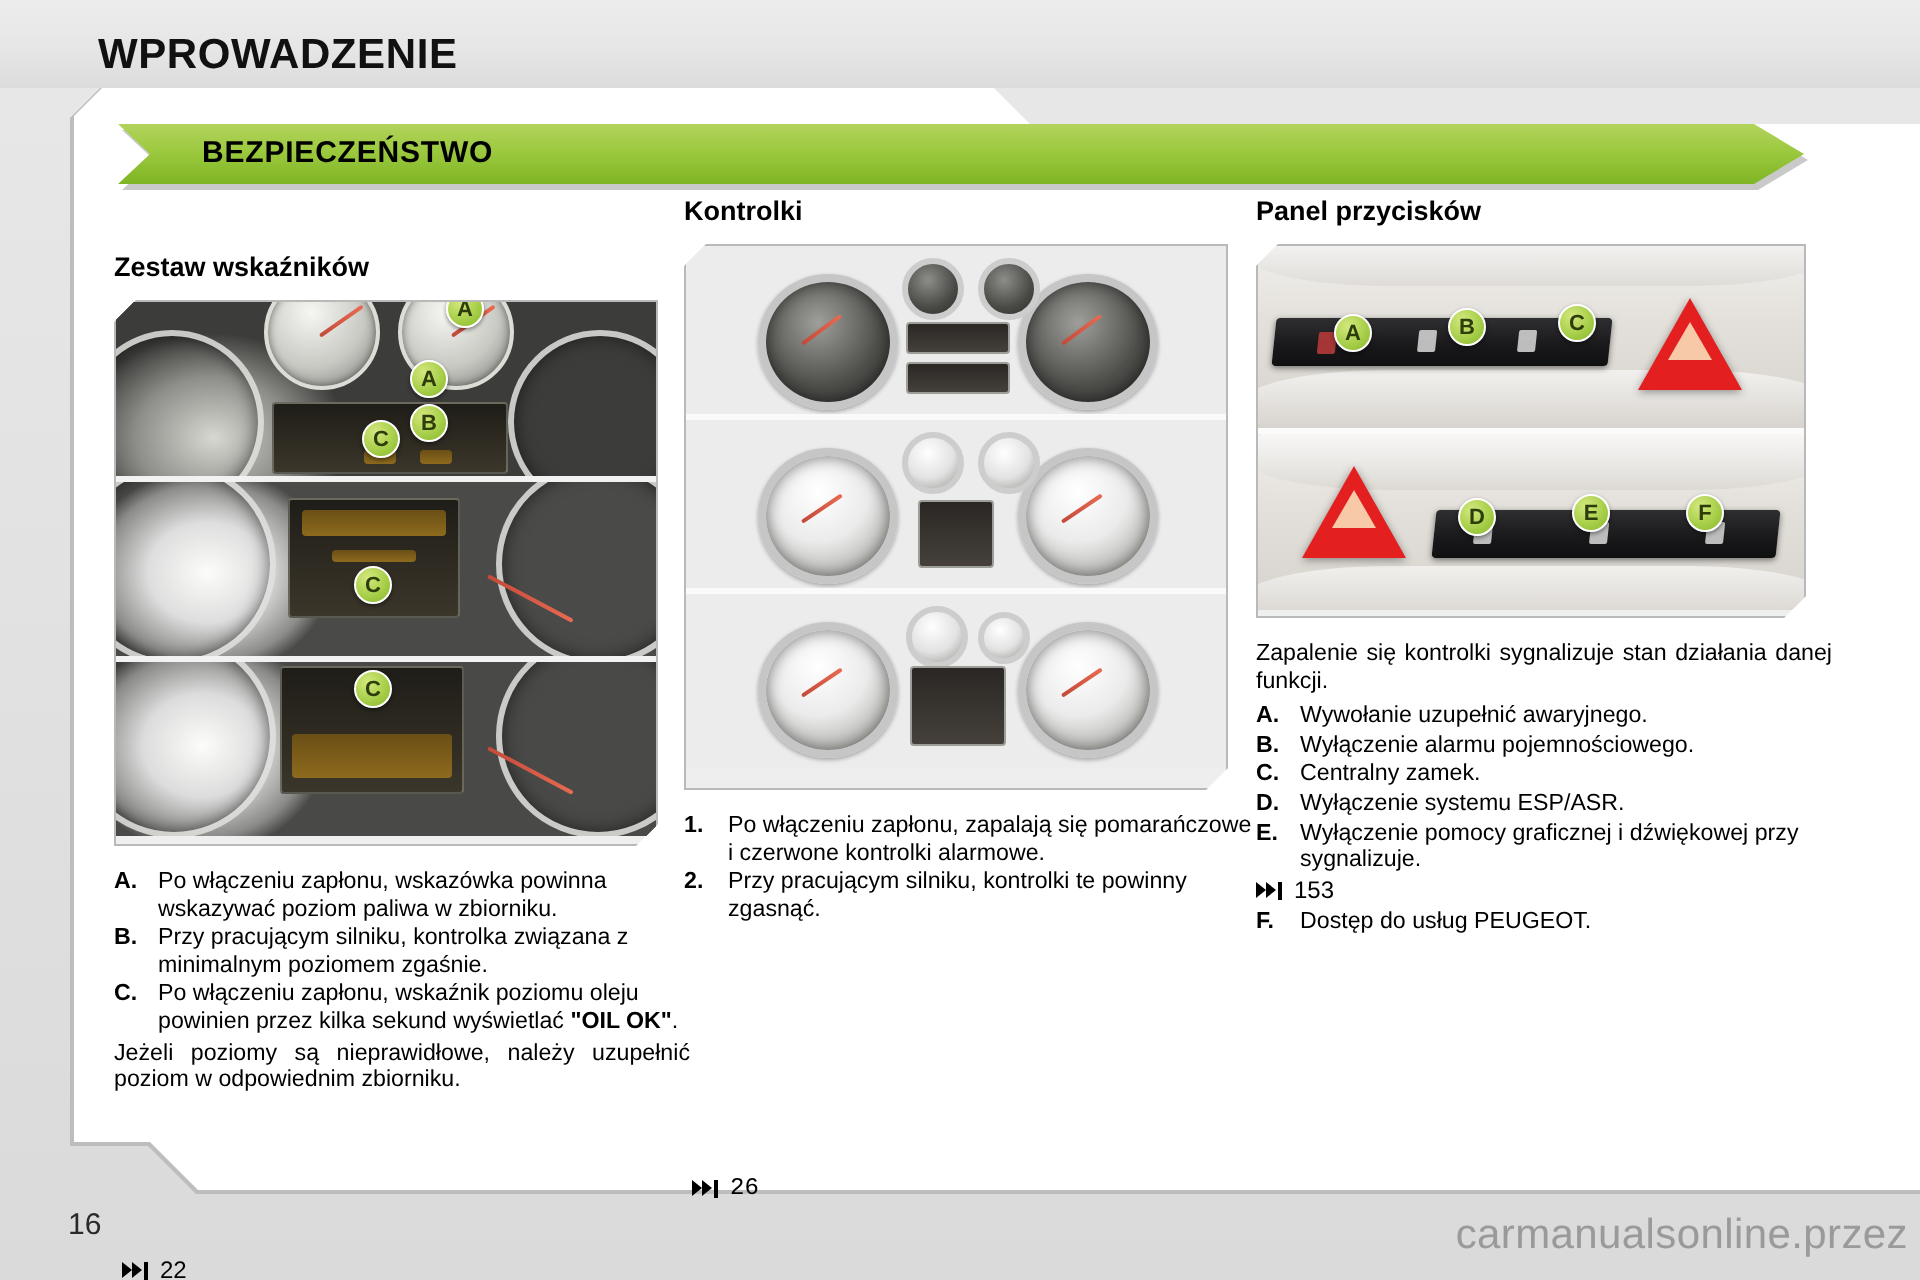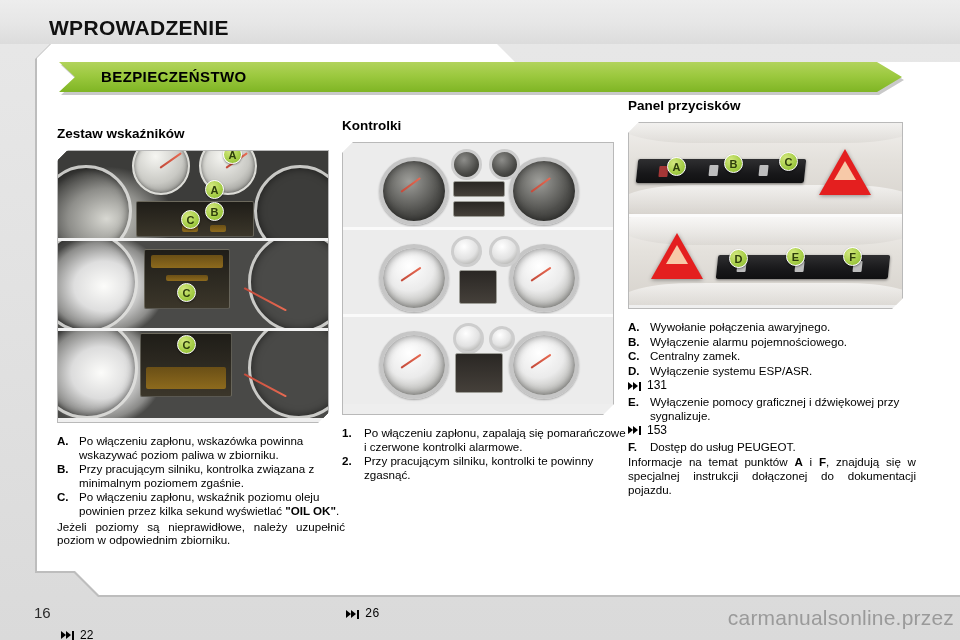--- a/index.html
+++ b/index.html
@@ -88,21 +88,21 @@
     letter-spacing: 0.4px;
   }
 
   
   .col {
     position: absolute;
     top: 98px;
     width: 288px;
   }
   .col-1 { left: 57px; margin-top: 28px; }
-  .col-2 { left: 342px; margin-top: 20px; }
+  .col-2 { left: 342px; }
   .col-3 { left: 628px; }
 
   .col-head {
     font-size: 13.5px;
     font-weight: bold;
     color: #000;
     margin-bottom: 9px;
   }
 
   
@@ -534,58 +534,52 @@
           <span class="mini-icon" style="left:78px; top:6px;"></span>
           <span class="mini-icon" style="left:136px; top:6px;"></span>
         </div>
         <div class="callout" style="left:100px; top:32px;">D</div>
         <div class="callout" style="left:157px; top:30px;">E</div>
         <div class="callout" style="left:214px; top:30px;">F</div>
       </div>
     </div>
 
     <div class="txt-block body-text">
+      <div class="para" style="margin-top:0;">Zapalenie się kontrolki sygnalizuje stan działania danej funkcji.</div>
 
       <div class="item" style="margin-top:4px;">
         <div class="item-key">A.</div>
-        <div class="item-body">Wywołanie połączenia awaryjnego.</div>
+        <div class="item-body">Wywołanie uzupełnić awaryjnego.</div>
       </div>
       <div class="item">
         <div class="item-key">B.</div>
         <div class="item-body">Wyłączenie alarmu pojemnościowego.</div>
       </div>
       <div class="item">
         <div class="item-key">C.</div>
         <div class="item-body">Centralny zamek.</div>
       </div>
       <div class="item">
         <div class="item-key">D.</div>
         <div class="item-body">Wyłączenie systemu ESP/ASR.</div>
-      </div>
-      <div class="ref">
-        <span class="ref-arrow">
-            <span class="ref-bar"></span>
-          </span>
-        <span>131</span>
       </div>
       <div class="item">
         <div class="item-key">E.</div>
         <div class="item-body">Wyłączenie pomocy graficznej i dźwiękowej przy sygnalizuje.</div>
       </div>
       <div class="ref">
         <span class="ref-arrow">
             <span class="ref-bar"></span>
           </span>
         <span>153</span>
       </div>
       <div class="item">
         <div class="item-key">F.</div>
         <div class="item-body">Dostęp do usług PEUGEOT.</div>
       </div>
 
-      <div class="para"><span>Informacje na temat punktów </span><b class="inline">A</b><span> i </span><b class="inline">F</b><span>, znajdują się w specjalnej instrukcji dołączonej do dokumentacji pojazdu.</span></div>
     </div>
   </div>
 
   <div class="page-number">16</div>
   <div class="watermark">carmanualsonline.przez</div>
 
 </div>
 
 </body></html>

